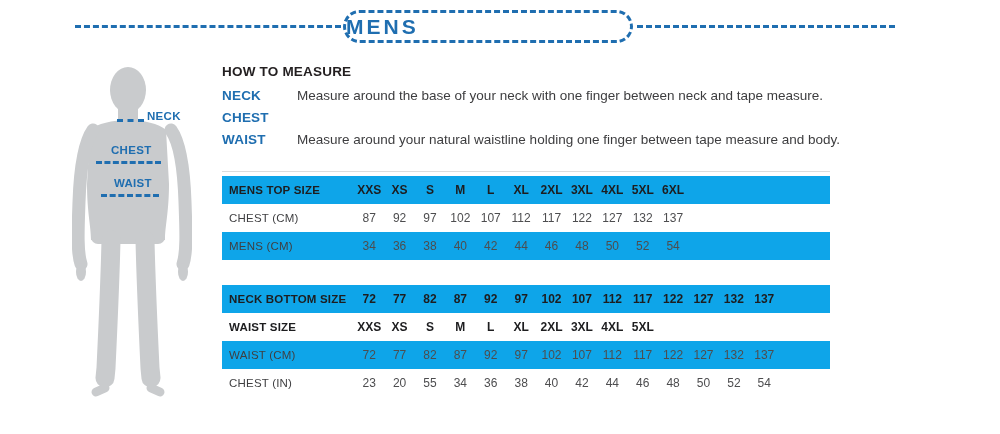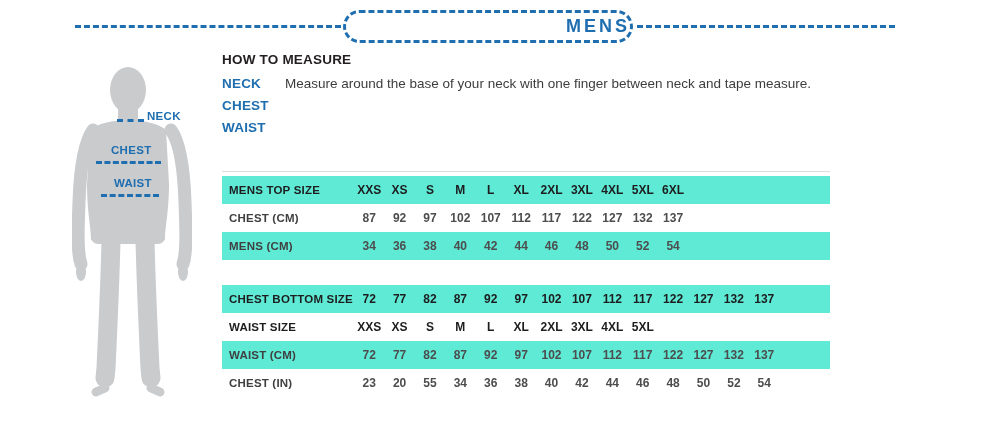--- a/index.html
+++ b/index.html
@@ -7,47 +7,47 @@
     position:relative;width:1000px;height:434px;background:#ffffff;
     font-family:"Liberation Sans",sans-serif;overflow:hidden;
   }
   
   .dash-line{position:absolute;top:25px;height:0;border-top:3px dashed #1f6eb0;}
   .dash-left{left:75px;width:266px;}
   .dash-right{left:637px;width:258px;}
   .pill{
     position:absolute;left:343px;top:10px;width:290px;height:33px;
     border:3px dashed #1f6eb0;border-radius:19px;box-sizing:border-box;
-    display:flex;align-items:center;justify-content:flex-end;
-    color:#1f6eb0;font-weight:bold;font-size:18px;letter-spacing:3px;
+    display:flex;align-items:center;justify-content:flex-start;
+    color:#1f6eb0;font-weight:bold;font-size:21px;letter-spacing:3px;
   }
   
   .silhouette{position:absolute;left:72px;top:64px;}
   .fig-label{position:absolute;color:#1f6eb0;font-weight:bold;font-size:11.5px;letter-spacing:.3px;}
   .lbl-neck{left:147px;top:110px;}
   .lbl-chest{left:111px;top:144px;}
   .lbl-waist{left:114px;top:177px;}
   .fig-dash{position:absolute;height:0;border-top:3px dashed #1f6eb0;}
   .dash-neck{left:117px;top:119px;width:27px;}
   .dash-chest{left:96px;top:161px;width:65px;}
   .dash-waist{left:101px;top:194px;width:58px;}
   
-  .howto{position:absolute;left:222px;top:52px;width:720px;}
+  .howto{position:absolute;left:222px;top:64px;width:720px;}
   .howto-title{font-size:13.5px;font-weight:bold;color:#231f20;margin-bottom:9px;letter-spacing:.2px;}
   .howto-row{display:flex;margin-bottom:7px;font-size:13.5px;line-height:15px;}
   .howto-label{width:63px;flex:0 0 63px;color:#1f6eb0;font-weight:bold;letter-spacing:.2px;}
-  .howto-text{color:#3d3d3f;}
+  .howto-text{color:#3d3d3f;margin-left:12px;}
   
   .rule{position:absolute;left:222px;top:171px;width:608px;height:1px;background:#dcdcdc;}
   .tables{position:absolute;left:222px;top:176px;width:608px;}
   .trow{
     display:grid;grid-template-columns:132px repeat(14,30.4px) 1fr;
-    height:28px;align-items:center;font-size:12px;color:#4d4d4f;font-weight:bold;
+    height:28px;align-items:center;font-size:12px;color:#4d4d4f;
   }
-  .trow.shaded{background:#5eead4;}
+  .trow.shaded{background:#0ea5e9;}
   .trow.bold{color:#1d1d1f;font-weight:bold;}
   .tlabel{padding-left:7px;font-size:11.5px;color:#3f3f41;letter-spacing:.2px;}
   .trow.bold .tlabel{font-weight:bold;color:#1d1d1f;}
   .tcell{text-align:center;}
   .tgap{height:25px;}
 </style>
 </head>
 <body>
 
 <div class="canvas">
@@ -90,20 +90,21 @@
     <div class="howto-title">HOW TO MEASURE</div>
     <div class="howto-row">
       <span class="howto-label">NECK</span>
       <span class="howto-text">Measure around the base of your neck with one finger between neck and tape measure.</span>
     </div>
     <div class="howto-row">
       <span class="howto-label">CHEST</span>
     </div>
     <div class="howto-row">
       <span class="howto-label">WAIST</span>
+      <span class="howto-text">Measure around your natural waistline holding one finger between tape measure and body.</span>
     </div>
   </div>
 
   <div class="rule"></div>
   <div class="tables">
     <div id="top-table">
         <div class="trow shaded bold">
           <div class="tlabel">MENS TOP SIZE</div>
           <div class="tcell">XXS</div>
           <div class="tcell">XS</div>
@@ -154,21 +155,21 @@
           <div class="tcell">54</div>
           <div class="tcell"></div>
           <div class="tcell"></div>
           <div class="tcell"></div>
           <div></div>
         </div>
       </div>
     <div class="tgap"></div>
     <div id="bottom-table">
         <div class="trow shaded bold">
-          <div class="tlabel">CHEST BOTTOM SIZE</div>
+          <div class="tlabel">NECK BOTTOM SIZE</div>
           <div class="tcell">72</div>
           <div class="tcell">77</div>
           <div class="tcell">82</div>
           <div class="tcell">87</div>
           <div class="tcell">92</div>
           <div class="tcell">97</div>
           <div class="tcell">102</div>
           <div class="tcell">107</div>
           <div class="tcell">112</div>
           <div class="tcell">117</div>

